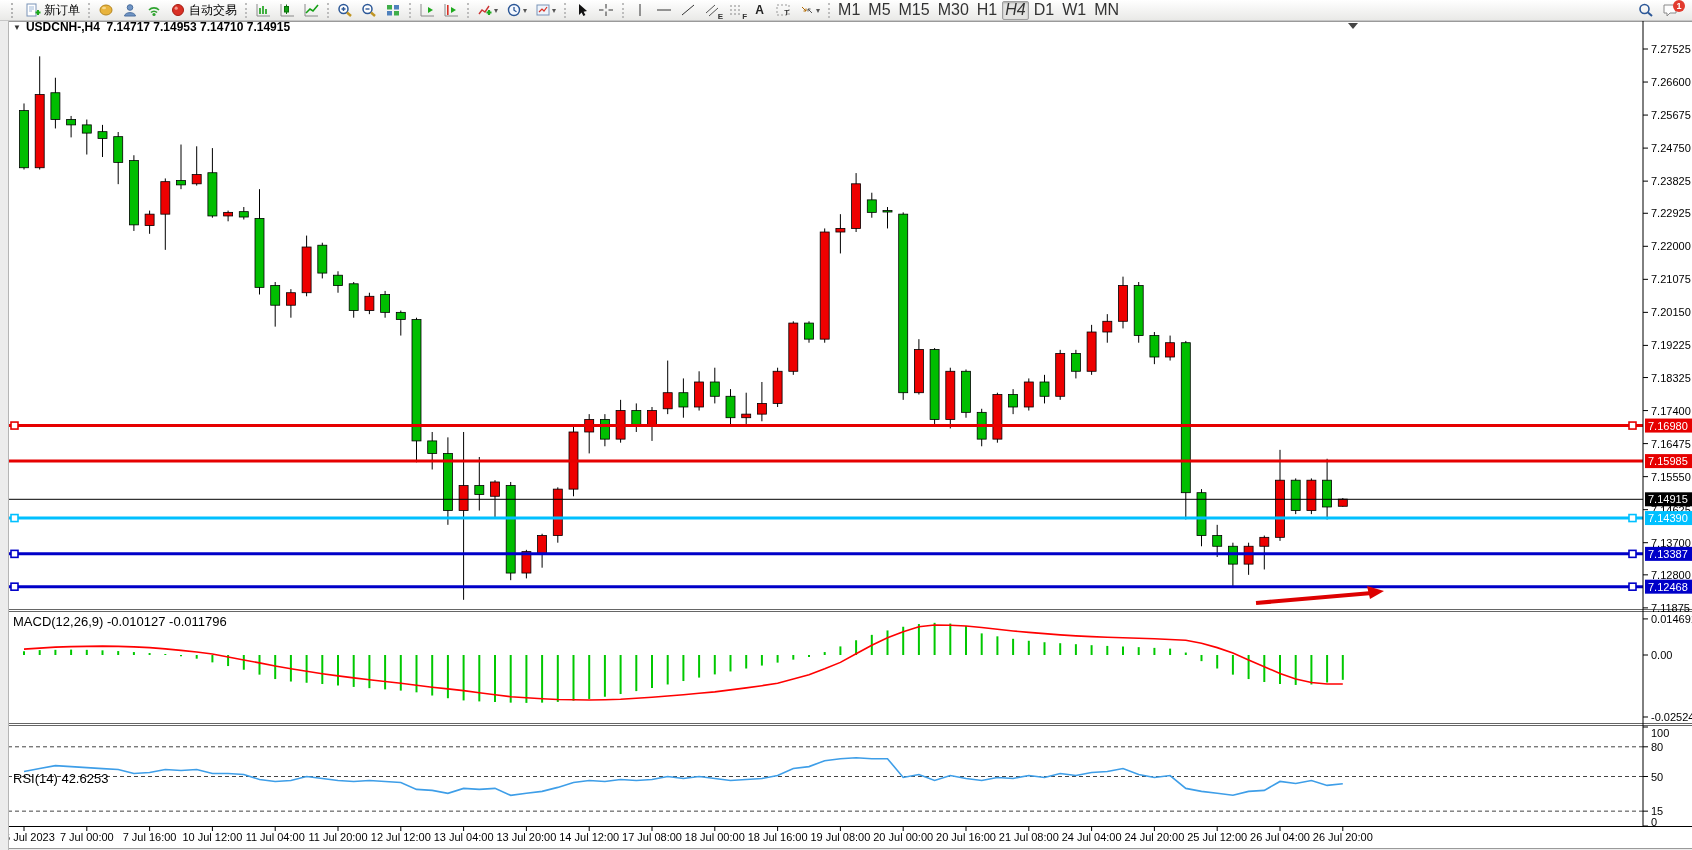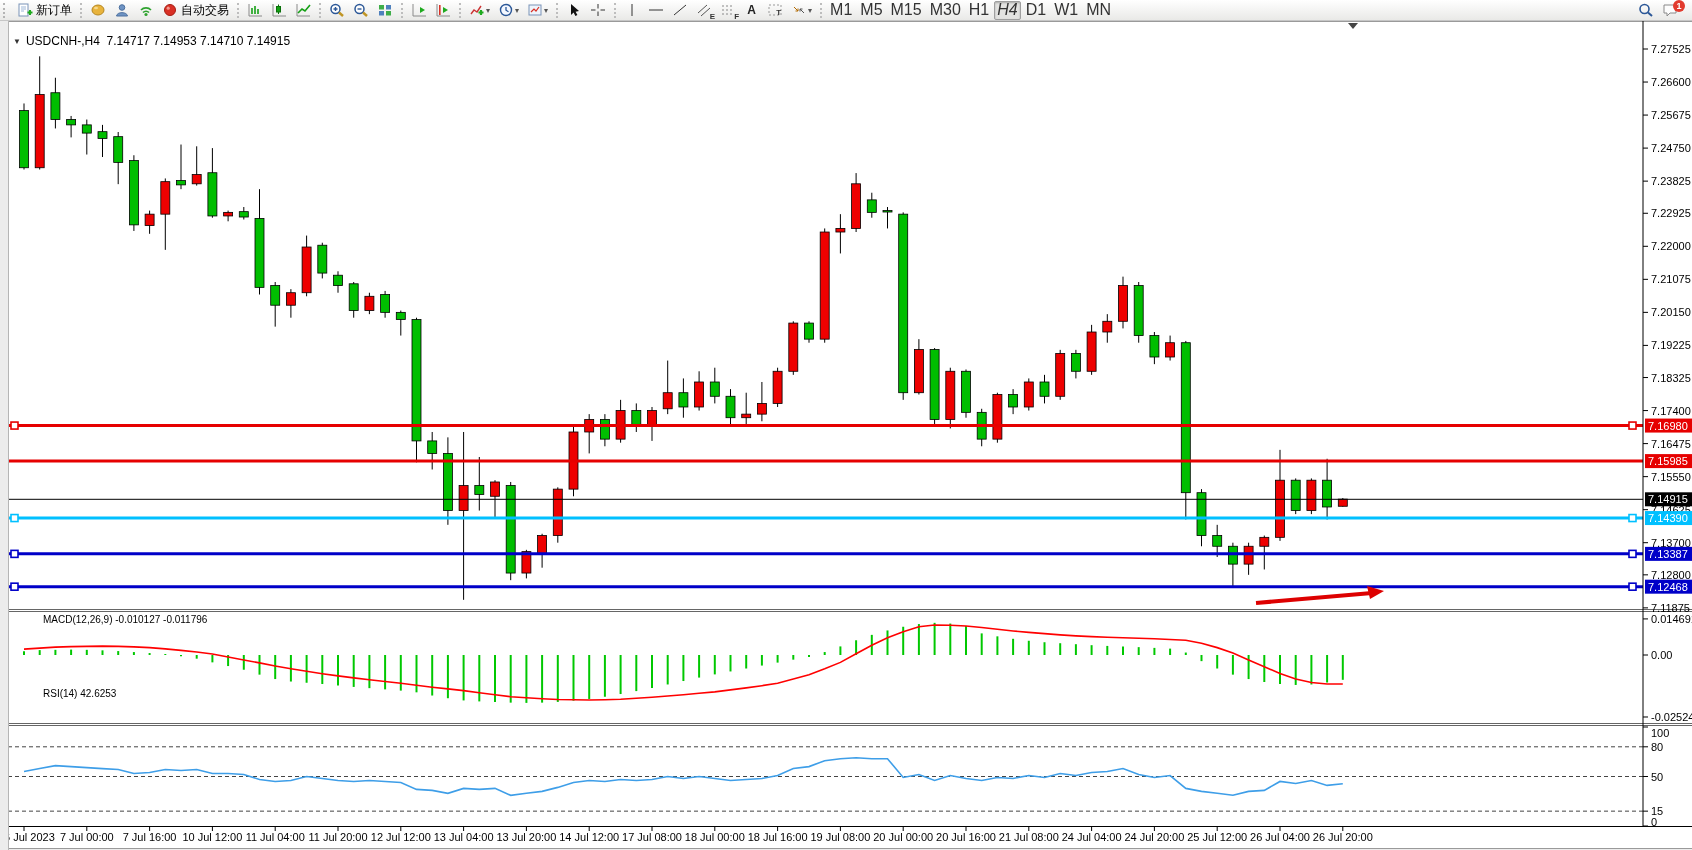--- a/index.html
+++ b/index.html
@@ -1,47 +1,47 @@
 <!DOCTYPE html>
 <html><head>
 <meta charset="utf-8">
 <style>
   html,body{margin:0;padding:0;}
   body{width:1692px;height:850px;position:relative;background:#ffffff;overflow:hidden;
        font-family:"Liberation Sans",sans-serif;}
   
   .toolbar{position:absolute;left:0;top:0;width:100%;height:21px;z-index:5;
     background:linear-gradient(#ffffff,#e9e9e7);border-bottom:1px solid #c6c6c6;
-    display:flex;align-items:center;padding-left:2px;box-sizing:border-box;}
+    display:flex;align-items:center;padding-left:10px;box-sizing:border-box;}
   .grip{width:5px;height:15px;border-left:2px dotted #b4b4b4;margin:0 3px 0 1px;}
   .vsep{width:0;height:15px;border-left:2px dotted #bdbdbd;margin:0 4px;}
   .tbtn{position:relative;height:19px;min-width:21px;padding:0 2px;margin:0 1px;
     display:inline-flex;align-items:center;justify-content:center;
     border:1px solid transparent;background:transparent;border-radius:2px;
     font-family:inherit;cursor:default;}
   .tbtn .cnlabel{font-size:12px;color:#000;margin-left:3px;white-space:nowrap;}
   .caret{font-size:8px;color:#555;margin-left:1px;}
   .corner{position:absolute;right:-1px;bottom:-2px;font-size:8px;font-weight:700;color:#333;}
   .letter{font-size:12px;font-weight:700;color:#222;}
   .tf{font-size:16px;color:#333;min-width:26px;justify-content:center;}
   .tf.active{background:#e3e3e1;border:1px solid #9f9f9f;box-shadow:inset 0 1px 2px rgba(0,0,0,.25);font-style:italic;}
   .right-group{margin-left:auto;display:flex;align-items:center;margin-right:4px;}
   .badge{position:absolute;top:-2px;right:-4px;background:#e23b2e;color:#fff;font-size:9px;
     font-weight:700;border-radius:7px;min-width:12px;height:12px;line-height:12px;text-align:center;}
   
   .left-strip{position:absolute;left:0;top:21px;bottom:0;width:8px;background:#ececec;
     border-right:1px solid #b5b5b5;z-index:2;}
   #chart-svg{position:absolute;left:0;top:0;z-index:1;}
   #chart-svg text{font-size:11px;font-family:"Liberation Sans",sans-serif;}
-  .chart-title{position:absolute;left:13px;top:34px;z-index:3;font-size:12px;font-weight:400;
+  .chart-title{position:absolute;left:13px;top:20px;z-index:3;font-size:12px;font-weight:700;
     color:#000;white-space:nowrap;}
   .chart-title .dd{font-size:8px;color:#333;margin-right:5px;vertical-align:1px;}
-  .pane-label{position:absolute;left:13px;z-index:3;font-size:10px;color:#000;white-space:nowrap;margin-left:30px;}
+  .pane-label{position:absolute;left:13px;z-index:3;font-size:13px;color:#000;white-space:nowrap;}
   #macd-label{top:614px;}
-  #rsi-label{top:688px;}
+  #rsi-label{top:771px;}
 </style>
 </head>
 <body>
 
 <div class="toolbar">
   <span class="grip"></span>
 
   <button class="tbtn">
     <svg width="16" height="14" viewBox="0 0 16 14">
       <rect x="2" y="1" width="9" height="12" fill="#fff" stroke="#7a93b8"></rect>

